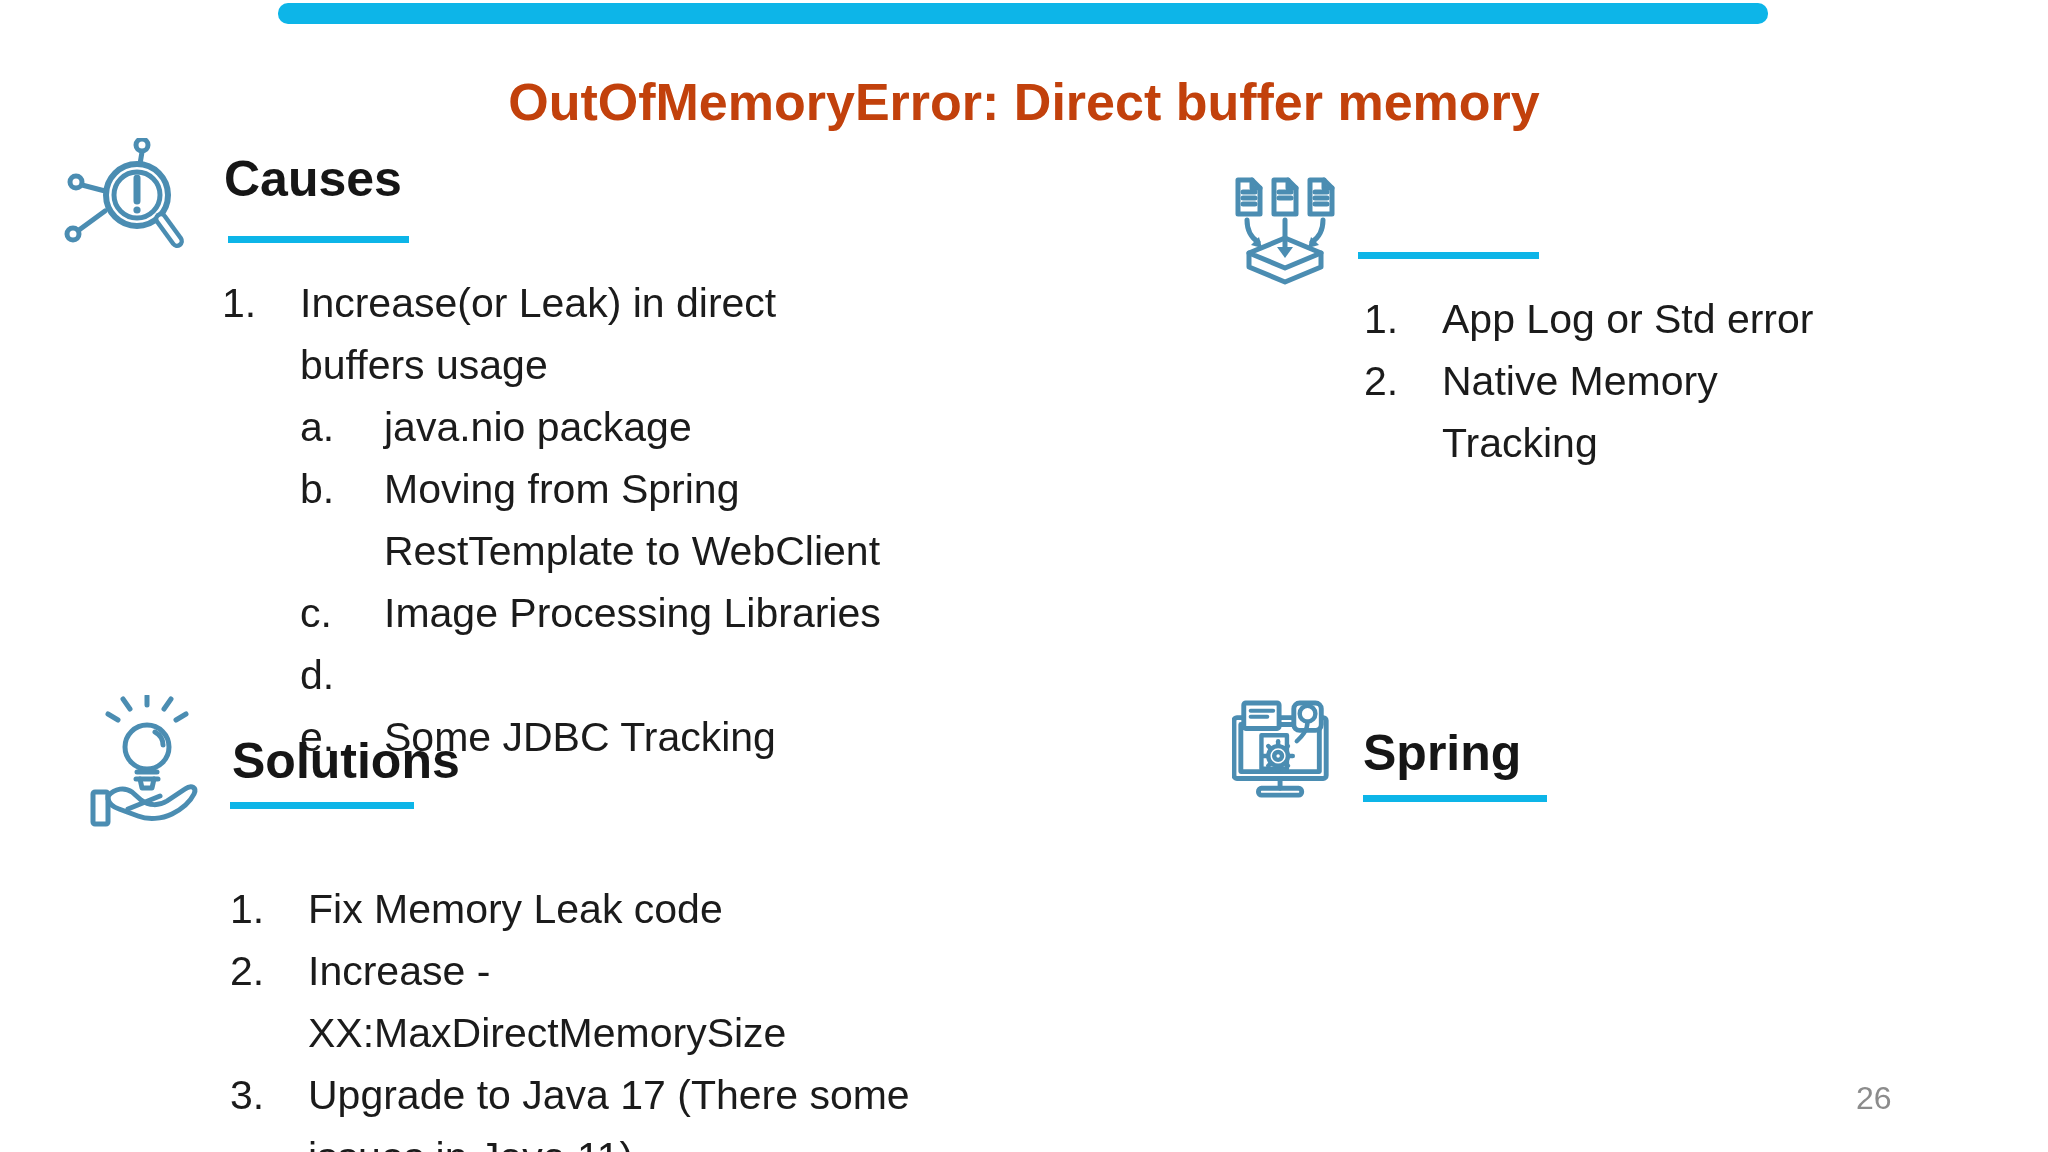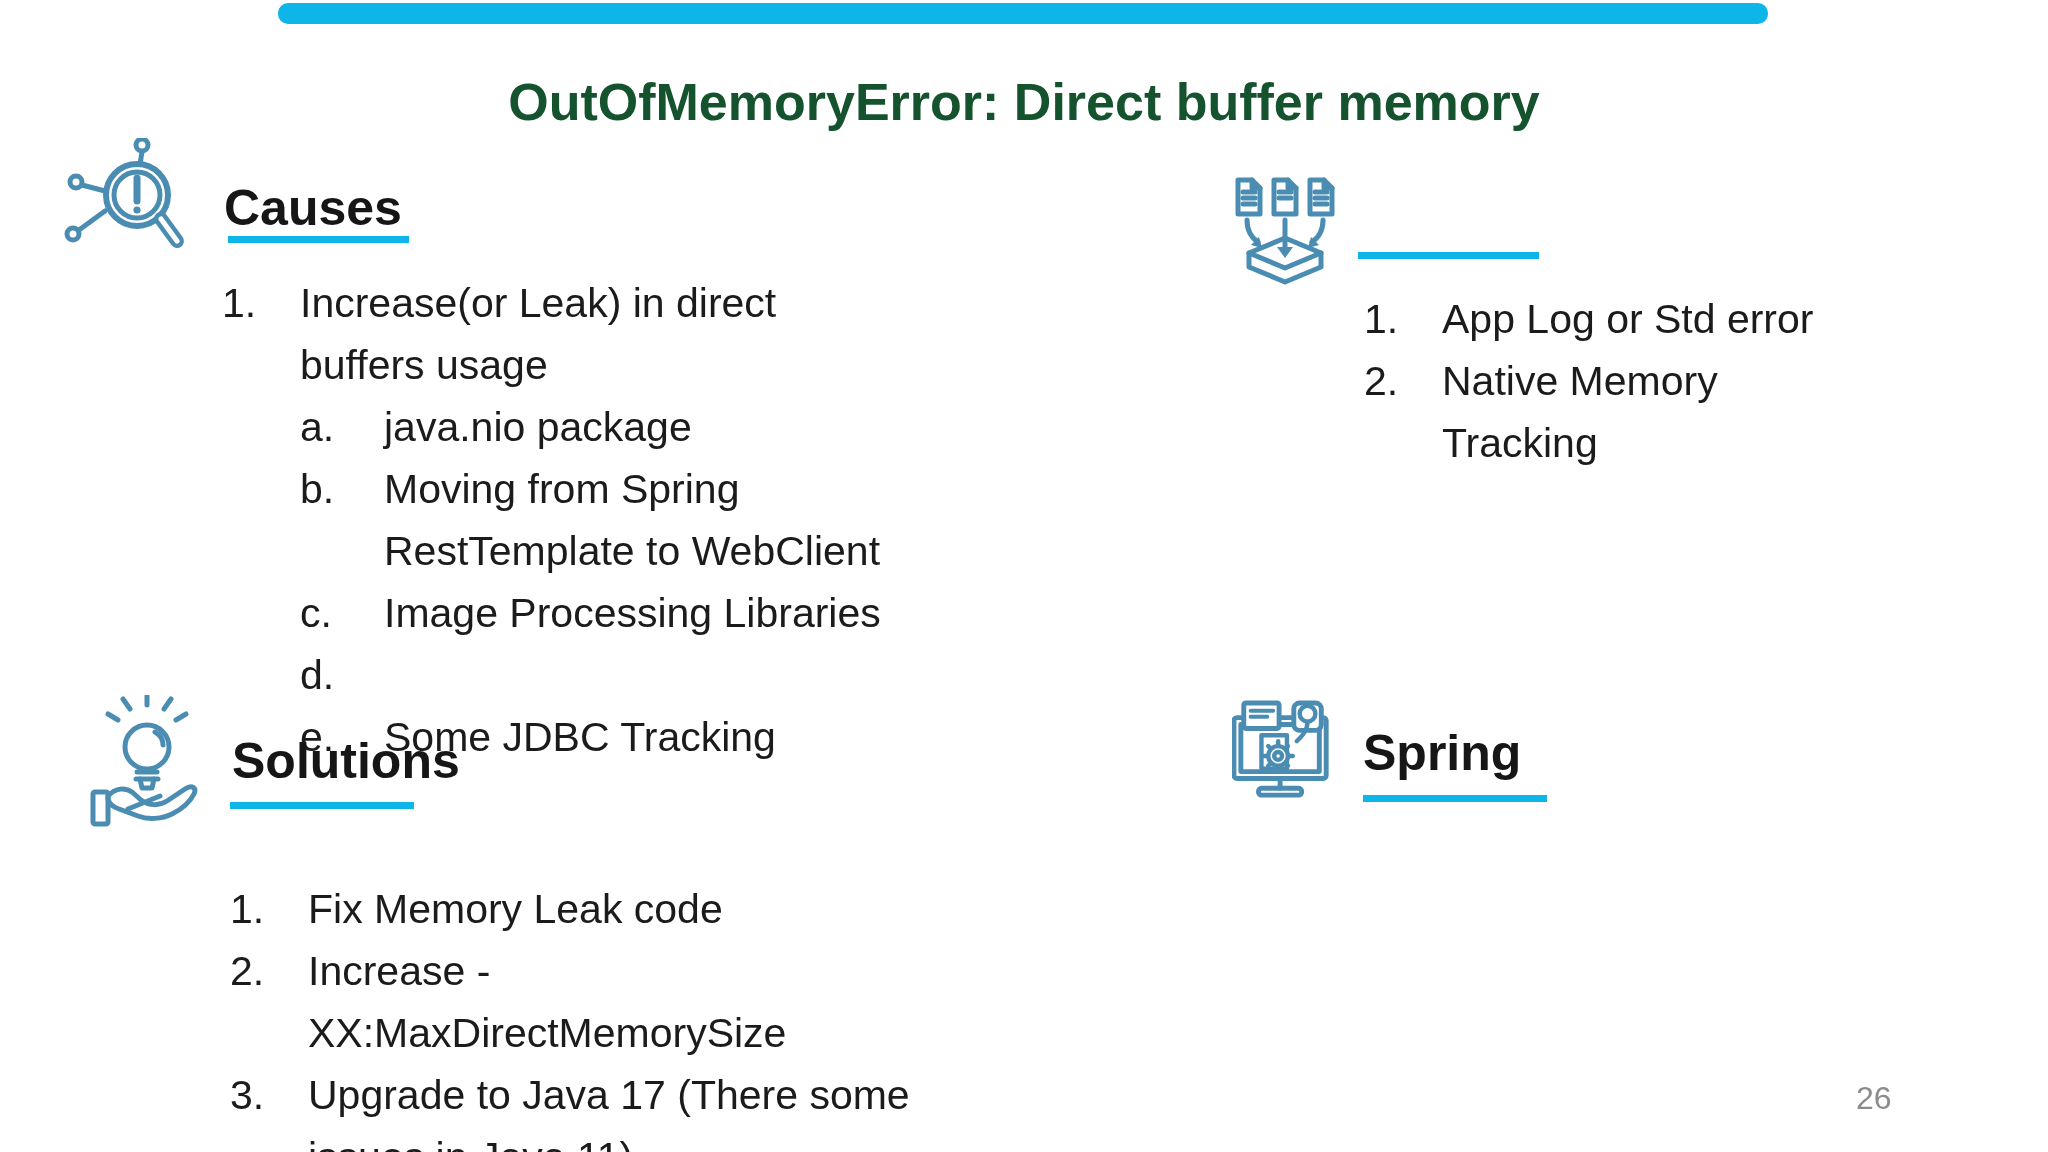--- a/index.html
+++ b/index.html
@@ -1,23 +1,23 @@
 <!DOCTYPE html>
 <html style="--accent: #0db5e8; --icon-blue: #4b8db2; --body-text: #1b1b1b; --page-gray: #8c8c8c;"><head>
 <meta charset="utf-8">
 <style>
   html,body{margin:0;padding:0;background:#ffffff;}
   .slide{
     position:relative;width:2048px;height:1152px;background:#ffffff;overflow:hidden;
     font-family:"Liberation Sans","DejaVu Sans",sans-serif;color:var(--body-text,#1e1e1e);
   }
   .top-bar{position:absolute;left:278px;top:3px;width:1490px;height:21px;border-radius:10px;background:var(--accent,#0db5e8);}
-  .slide-title{position:absolute;left:0;top:72px;width:2048px;text-align:center;font-size:52px;font-weight:700;color:#14532d;letter-spacing:0px;}
+  .slide-title{position:absolute;left:0;top:72px;width:2048px;text-align:center;font-size:52px;font-weight:700;color:#c2410c;letter-spacing:0px;}
   .heading{position:absolute;font-size:50px;font-weight:700;color:#161616;line-height:58px;white-space:nowrap;}
-  .h-causes{left:224px;top:150px;margin-top:29px;}
+  .h-causes{left:224px;top:150px;}
   .h-artifacts{left:1364px;top:156px;}
   .h-solutions{left:232px;top:732px;}
   .h-tools{left:1363px;top:724px;}
   .rule{position:absolute;height:7px;background:var(--accent,#0db5e8);}
   .r-causes{left:228px;top:236px;width:181px;}
   .r-artifacts{left:1358px;top:252px;width:181px;}
   .r-solutions{left:230px;top:802px;width:184px;}
   .r-tools{left:1363px;top:795px;width:184px;}
   .icon{position:absolute;}
   .ic-causes{left:60px;top:138px;width:130px;height:122px;}

